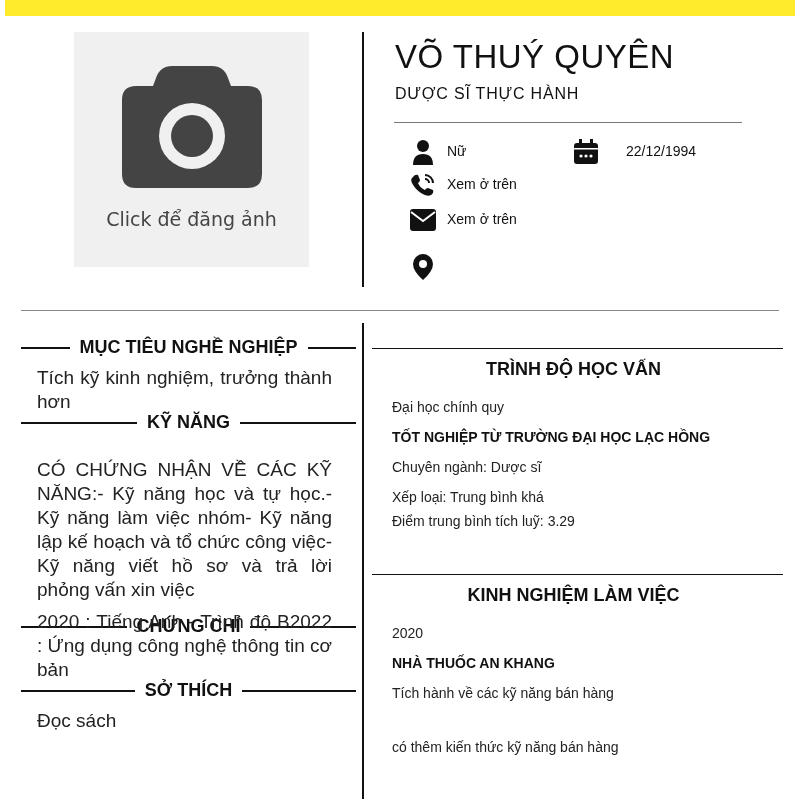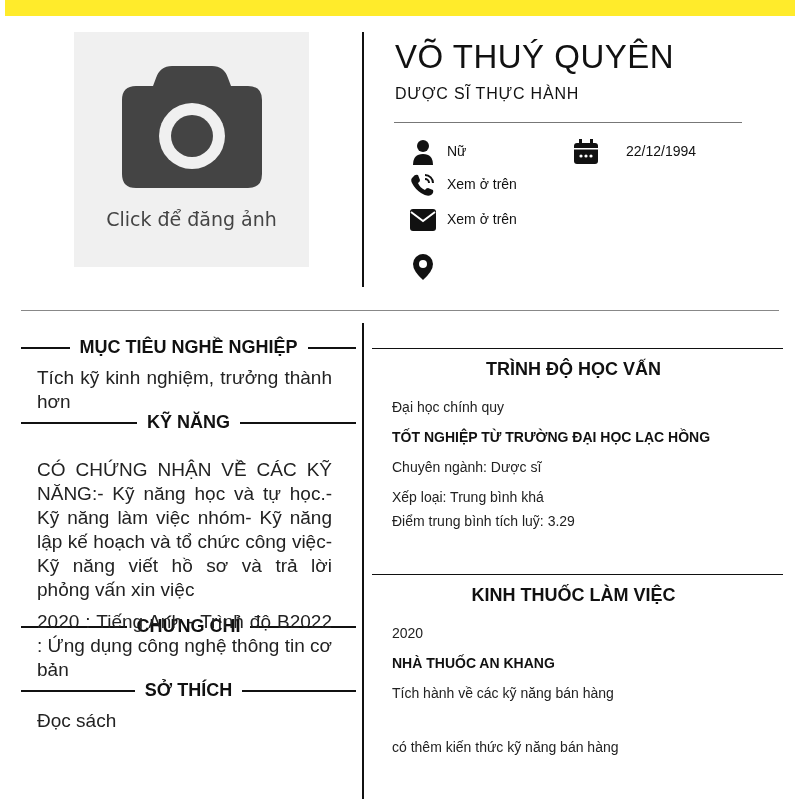--- a/index.html
+++ b/index.html
@@ -143,17 +143,17 @@
 
 <div class="right-rule" style="top:348px;"></div>
 <div class="right-heading" style="top:359px;">TRÌNH ĐỘ HỌC VẤN</div>
 <div class="right-line" style="top:399px;">Đại học chính quy</div>
 <div class="right-line bold" style="top:429px;">TỐT NGHIỆP TỪ TRƯỜNG ĐẠI HỌC LẠC HỒNG</div>
 <div class="right-line" style="top:459px;">Chuyên ngành: Dược sĩ</div>
 <div class="right-line" style="top:489px;">Xếp loại:  Trung bình khá</div>
 <div class="right-line" style="top:513px;">Điểm trung bình tích luỹ:  3.29</div>
 
 <div class="right-rule" style="top:574px;"></div>
-<div class="right-heading" style="top:585px;">KINH THUỐC LÀM VIỆC</div>
+<div class="right-heading" style="top:585px;">KINH NGHIỆM LÀM VIỆC</div>
 <div class="right-line" style="top:625px;">2020</div>
 <div class="right-line bold" style="top:655px;">NHÀ THUỐC AN KHANG</div>
 <div class="right-line" style="top:685px;">Tích hành về các kỹ năng bán hàng</div>
 <div class="right-line" style="top:739px;">có thêm kiến thức kỹ năng bán hàng</div>
 
 </body></html>

